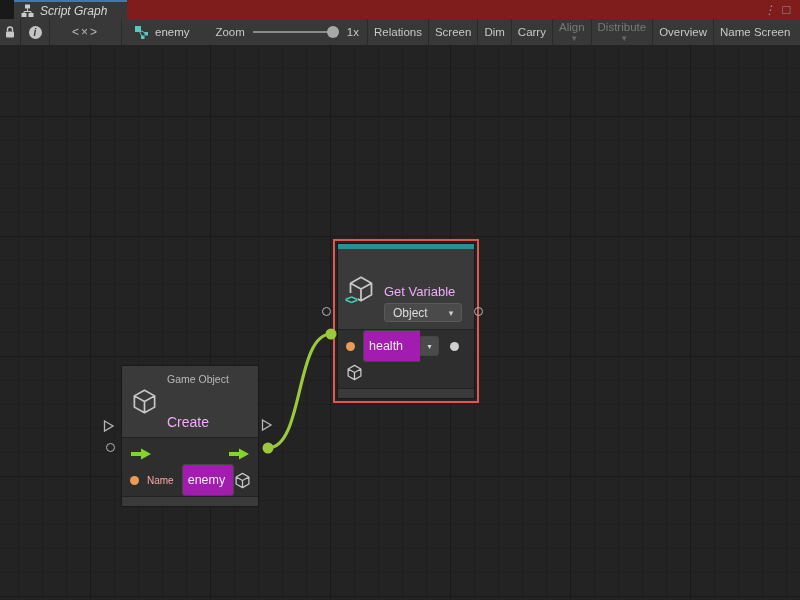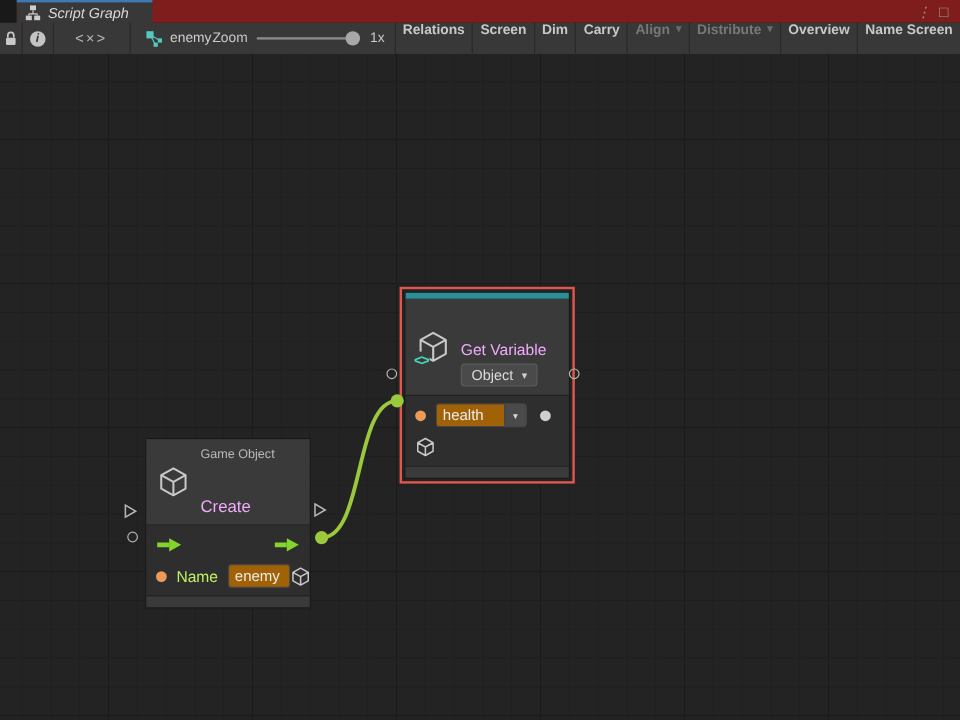--- a/index.html
+++ b/index.html
@@ -13,23 +13,23 @@
          padding-left:7px; color:#d8d8d8; font-size:12px; }
   .win-controls { position:absolute; right:2px; top:0; height:19px; display:flex;
                   align-items:center; color:#999; }
   .win-controls span { width:17px; text-align:center; font-size:12px; cursor:default; }
   .win-controls .max { font-size:13px; }
 
   
   .toolbar { position:absolute; top:19px; left:0; width:800px; height:26px; background:#383838;
              display:flex; align-items:stretch; color:#c8c8c8; font-size:11.5px; }
   .tseg { display:flex; align-items:center; justify-content:center; border-right:1px solid #2a2a2a; }
-  .tbtn { display:flex; justify-content:center; padding:0 6px;
-          border-right:1px solid #2a2a2a; white-space:nowrap;font-weight:bold; }
-  .tbtn.disabled { color:#787878; }
+  .tbtn { display:flex; align-items:center; justify-content:center; padding:0 6px;
+          border-right:1px solid #2a2a2a; white-space:nowrap; }
+  .tbtn.disabled { color:#787878;flex-direction:column; }
   .tbtn .chev { margin-left:5px; font-size:9px; color:#9a9a9a; }
   .tbtn.disabled .chev { color:#6a6a6a; }
   .seg-lock { width:21px; } .seg-info { width:29px; }
   .seg-code { width:72px; color:#b8b8b8; letter-spacing:2px; font-size:12px; }
   .seg-graph { width:246px; justify-content:flex-start; padding:0 8px 0 12px; }
   .seg-graph .gname { margin-left:6px; color:#cfcfcf; }
   .zoom-cluster { margin-left:auto; display:flex; gap:8px; }
   .slider { position:relative; width:86px; height:12px; }
   .slider .track { position:absolute; left:0; right:0; top:5px; height:2px; background:#8a8a8a; }
   .slider .handle { position:absolute; right:0; top:0; width:12px; height:12px; border-radius:50%;
@@ -61,31 +61,31 @@
   .node-footer { height:10px; background:#3a3a3a; border-top:1px solid #222; }
 
   .cube { flex:none; }
   .title-main { color:#f0abfc; font-size:14px; line-height:16px;margin-top:28px; }
   .title-super { color:#b9b9b9; font-size:10.5px; line-height:13px; }
 
   .dot { width:9px; height:9px; border-radius:50%; flex:none; }
   .dot-orange { background:#EC9A58; }
   .dot-white { background:#cfcfcf; }
 
-  .label { color:#bef264; font-size:13px; margin:0 8px;text-align:right; }
-
-  .nfield { background:#a16207; border:1px solid #454545; border-radius:3px; color:#ececec;
-            font-size:12.5px; height:20px; padding:0 5px; font-family:"Liberation Sans",sans-serif; }
+  .label { color:#fca5a5; font-size:10px; margin:0 8px;text-align:right; }
+
+  .nfield { background:#a21caf; border:1px solid #454545; border-radius:3px; color:#ececec;
+            font-size:12.5px; height:32px; padding:0 5px; font-family:"Liberation Sans",sans-serif; }
   .field-group { display:flex; align-items:center; }
   .field-group .nfield { border-radius:3px 0 0 3px; border-right:none; width:57px; }
   .field-btn { width:19px; height:20px; background:#4a4a4a; border:1px solid #454545;
                border-radius:0 3px 3px 0; color:#d8d8d8; font-size:8px; display:flex;
                align-items:center; justify-content:center; }
 
-  .scope-btn { display:inline-flex; align-items:center; gap:7px; background:#4a4a4a;
+  .scope-btn { display:inline-flex; align-items:center; gap:21px; background:#4a4a4a;
                border:1px solid #5a5a5a; border-radius:3px; padding:1px 8px; color:#dcdcdc;
                font-size:12px; height:19px; margin-top:3px; }
   .scope-btn .chev { font-size:9px; color:#cfcfcf; }
 
   
   .selection { position:absolute; left:333px; top:194px; border:2px solid #E0574E;
                padding:2px; background:#232323; z-index:2; }
   .selection .node { position:static; width:138px; }
   .teal-strip { height:5px; background:#2B8F98; }
   .gv-icon { position:relative; width:28px; height:28px; flex:none; }

